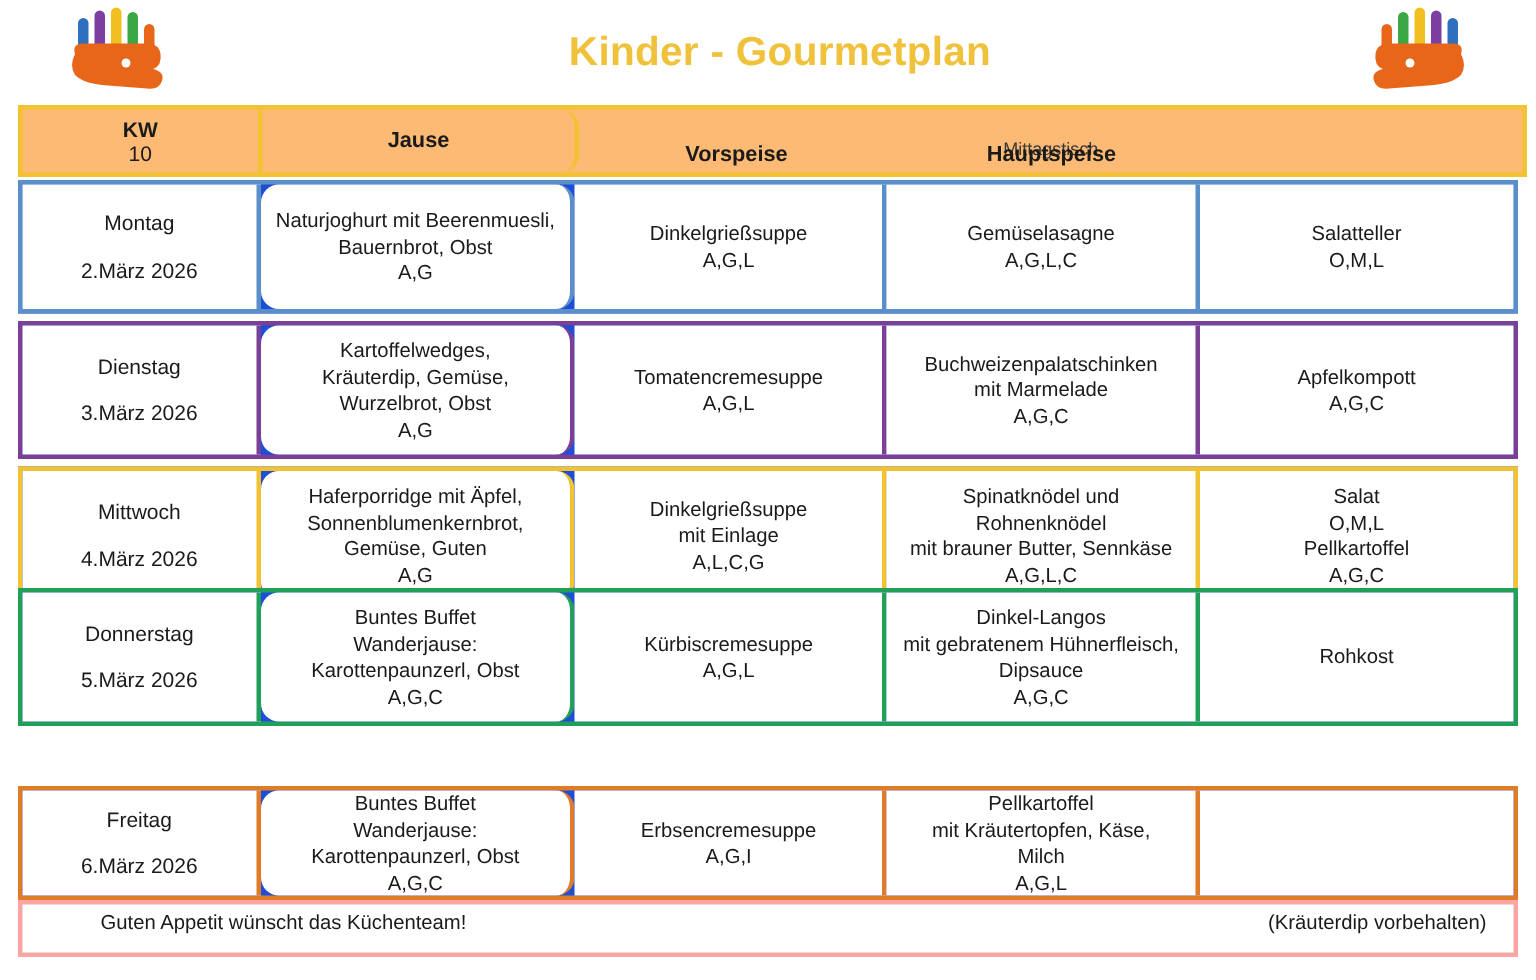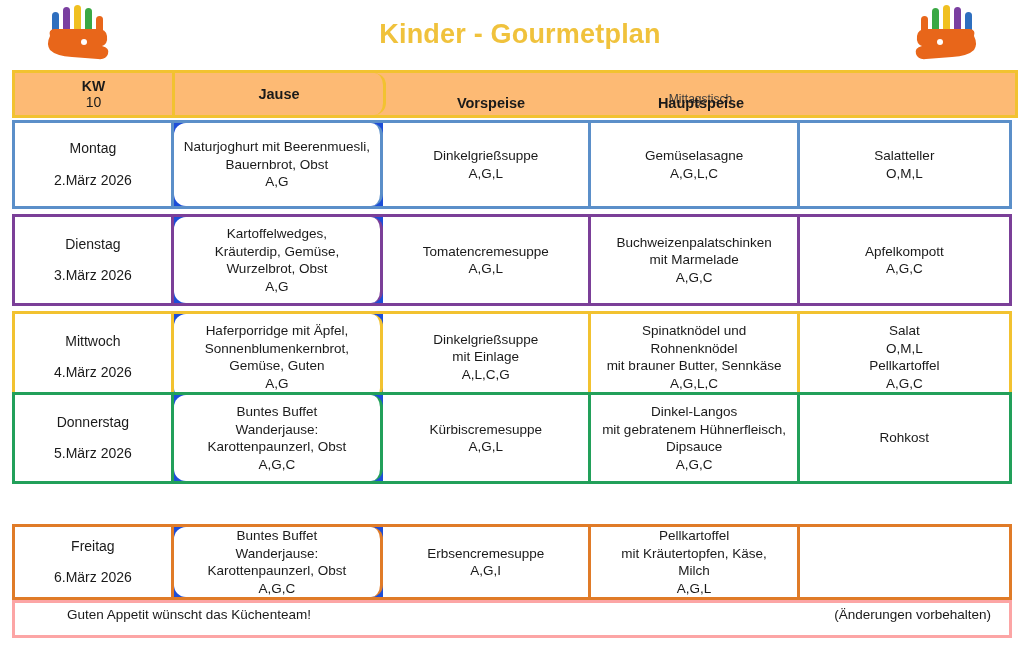--- a/index.html
+++ b/index.html
@@ -324,16 +324,16 @@
           <span class="cell-line">mit Kräutertopfen, Käse,</span>
           <span class="cell-line">Milch</span>
           <span class="cell-line">A,G,L</span>
         </div>
         <div class="day-cell c5"></div>
       </div>
     </div>
 
   <div class="footer-row">
     <span>Guten Appetit wünscht das Küchenteam!</span>
-    <span>(Änderungen vorbehalten)</span>
+    <span>(Kräuterdip vorbehalten)</span>
   </div>
 
 </div>
 
 </body></html>

